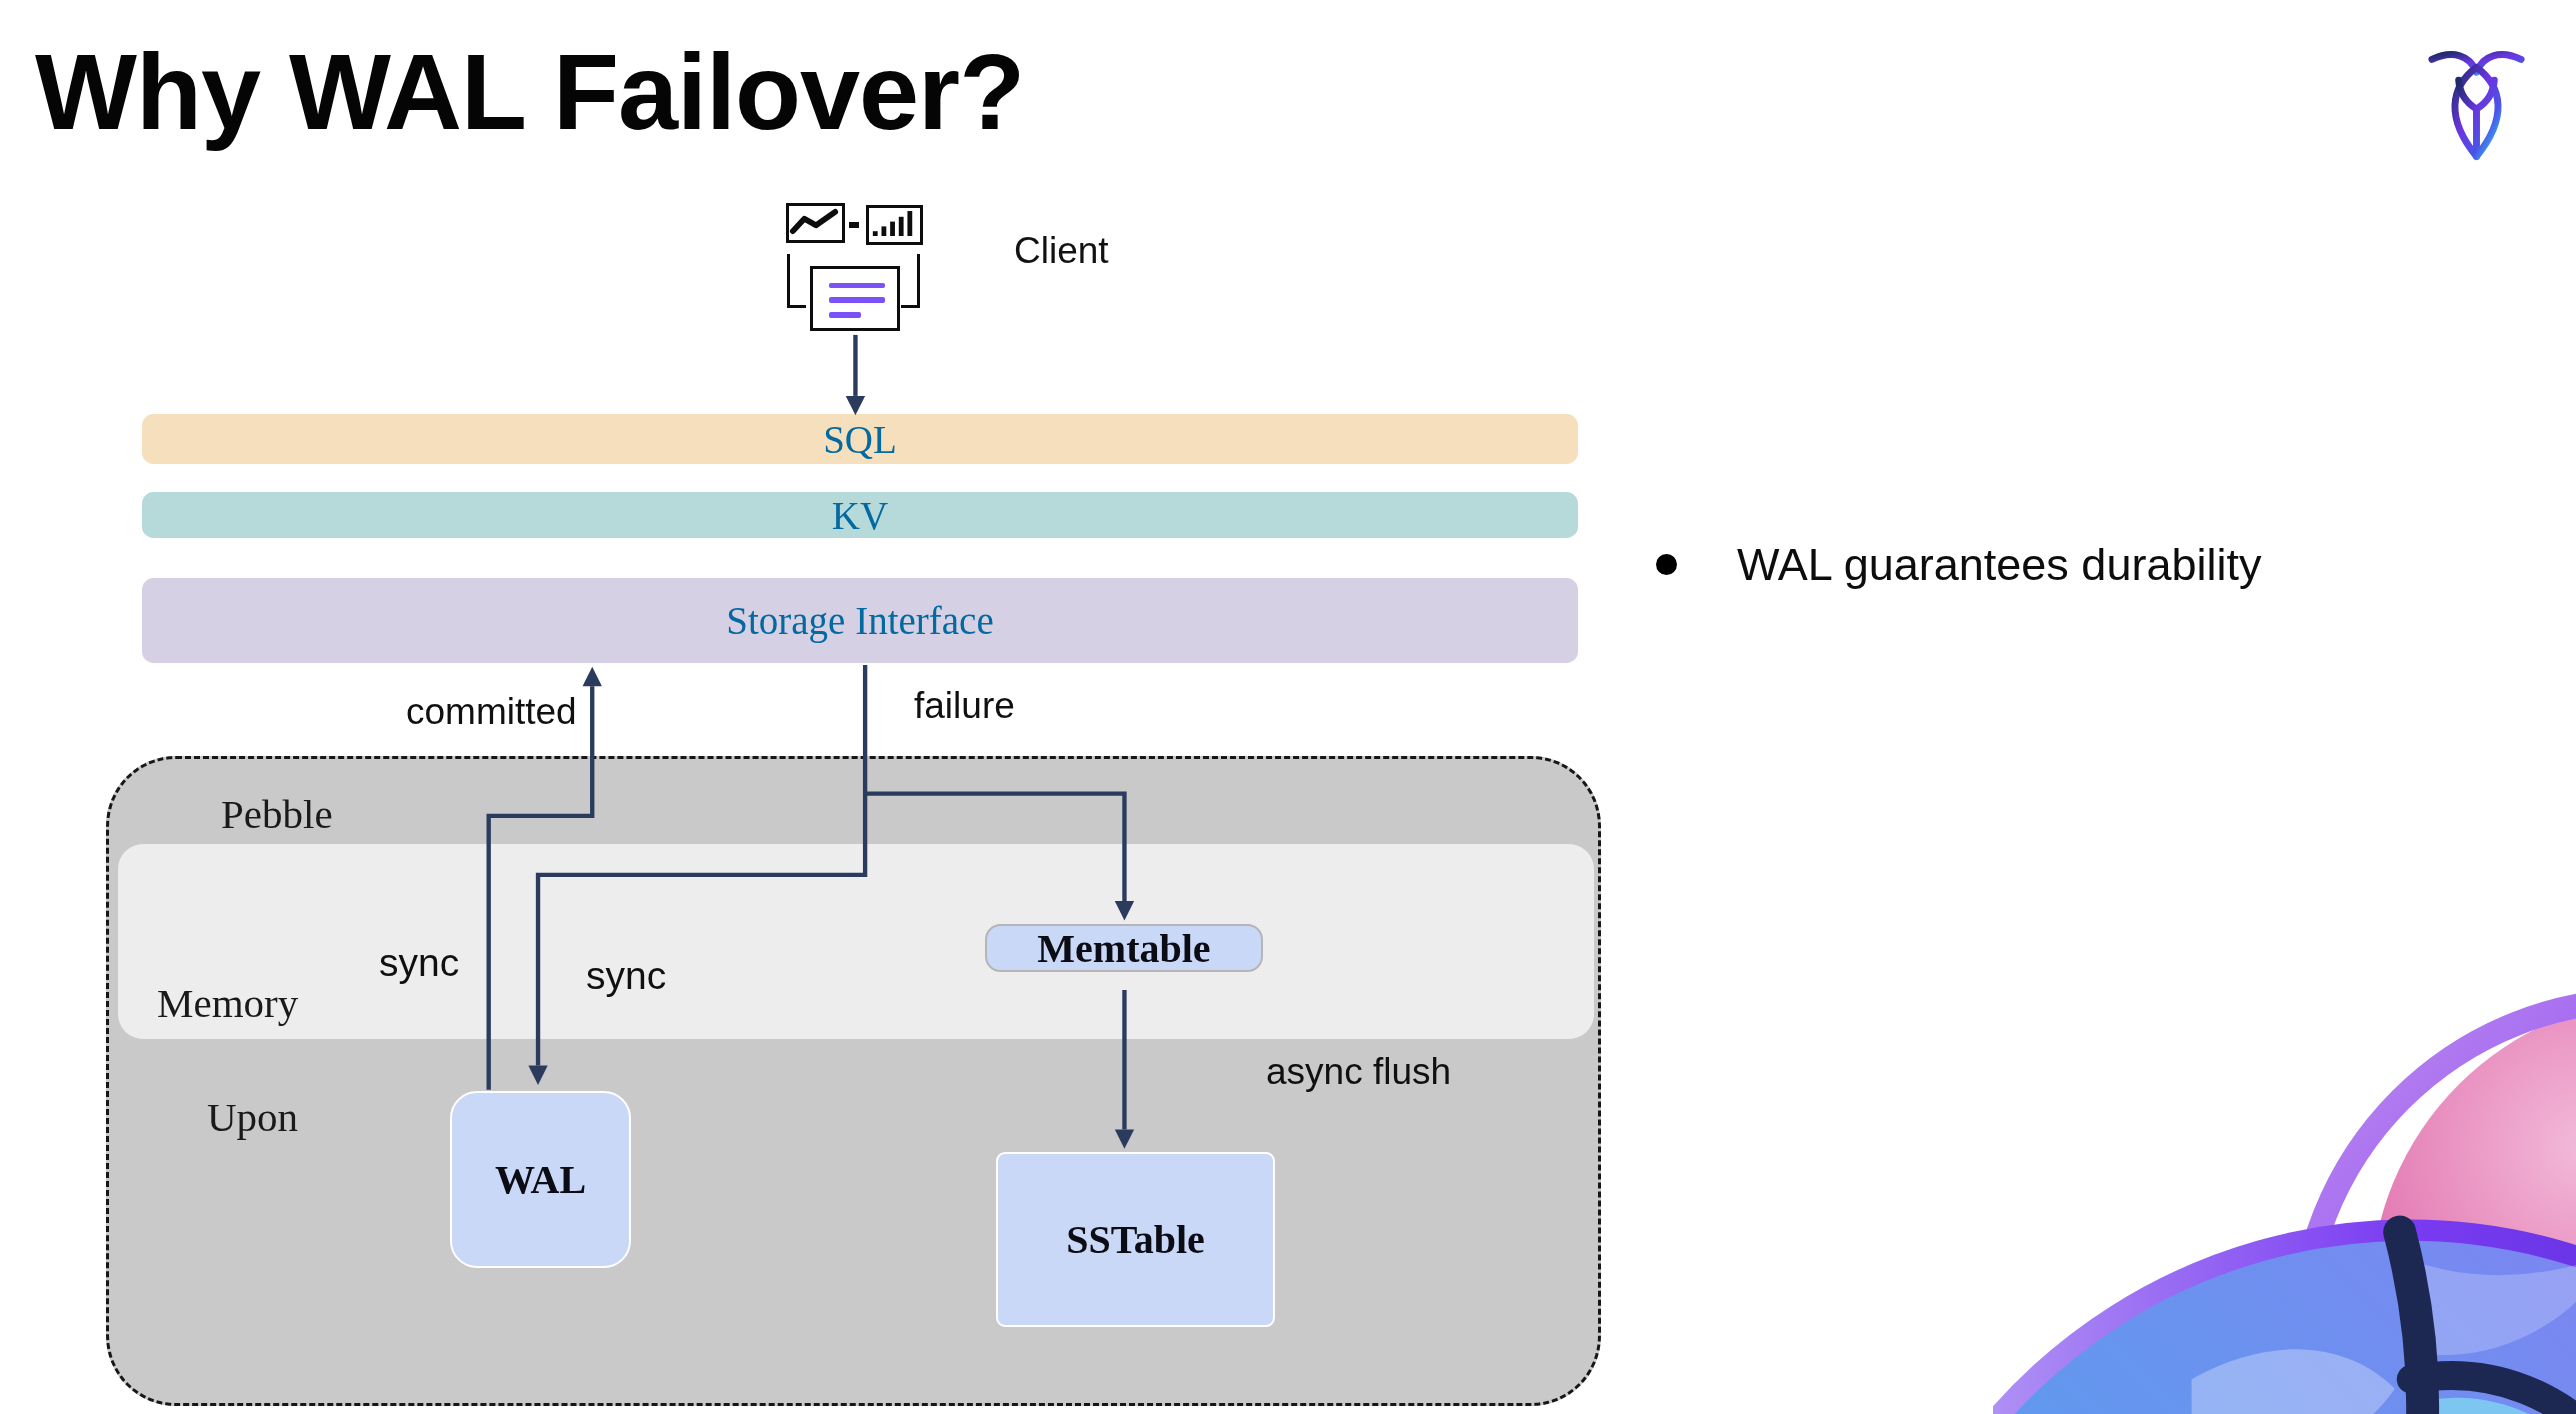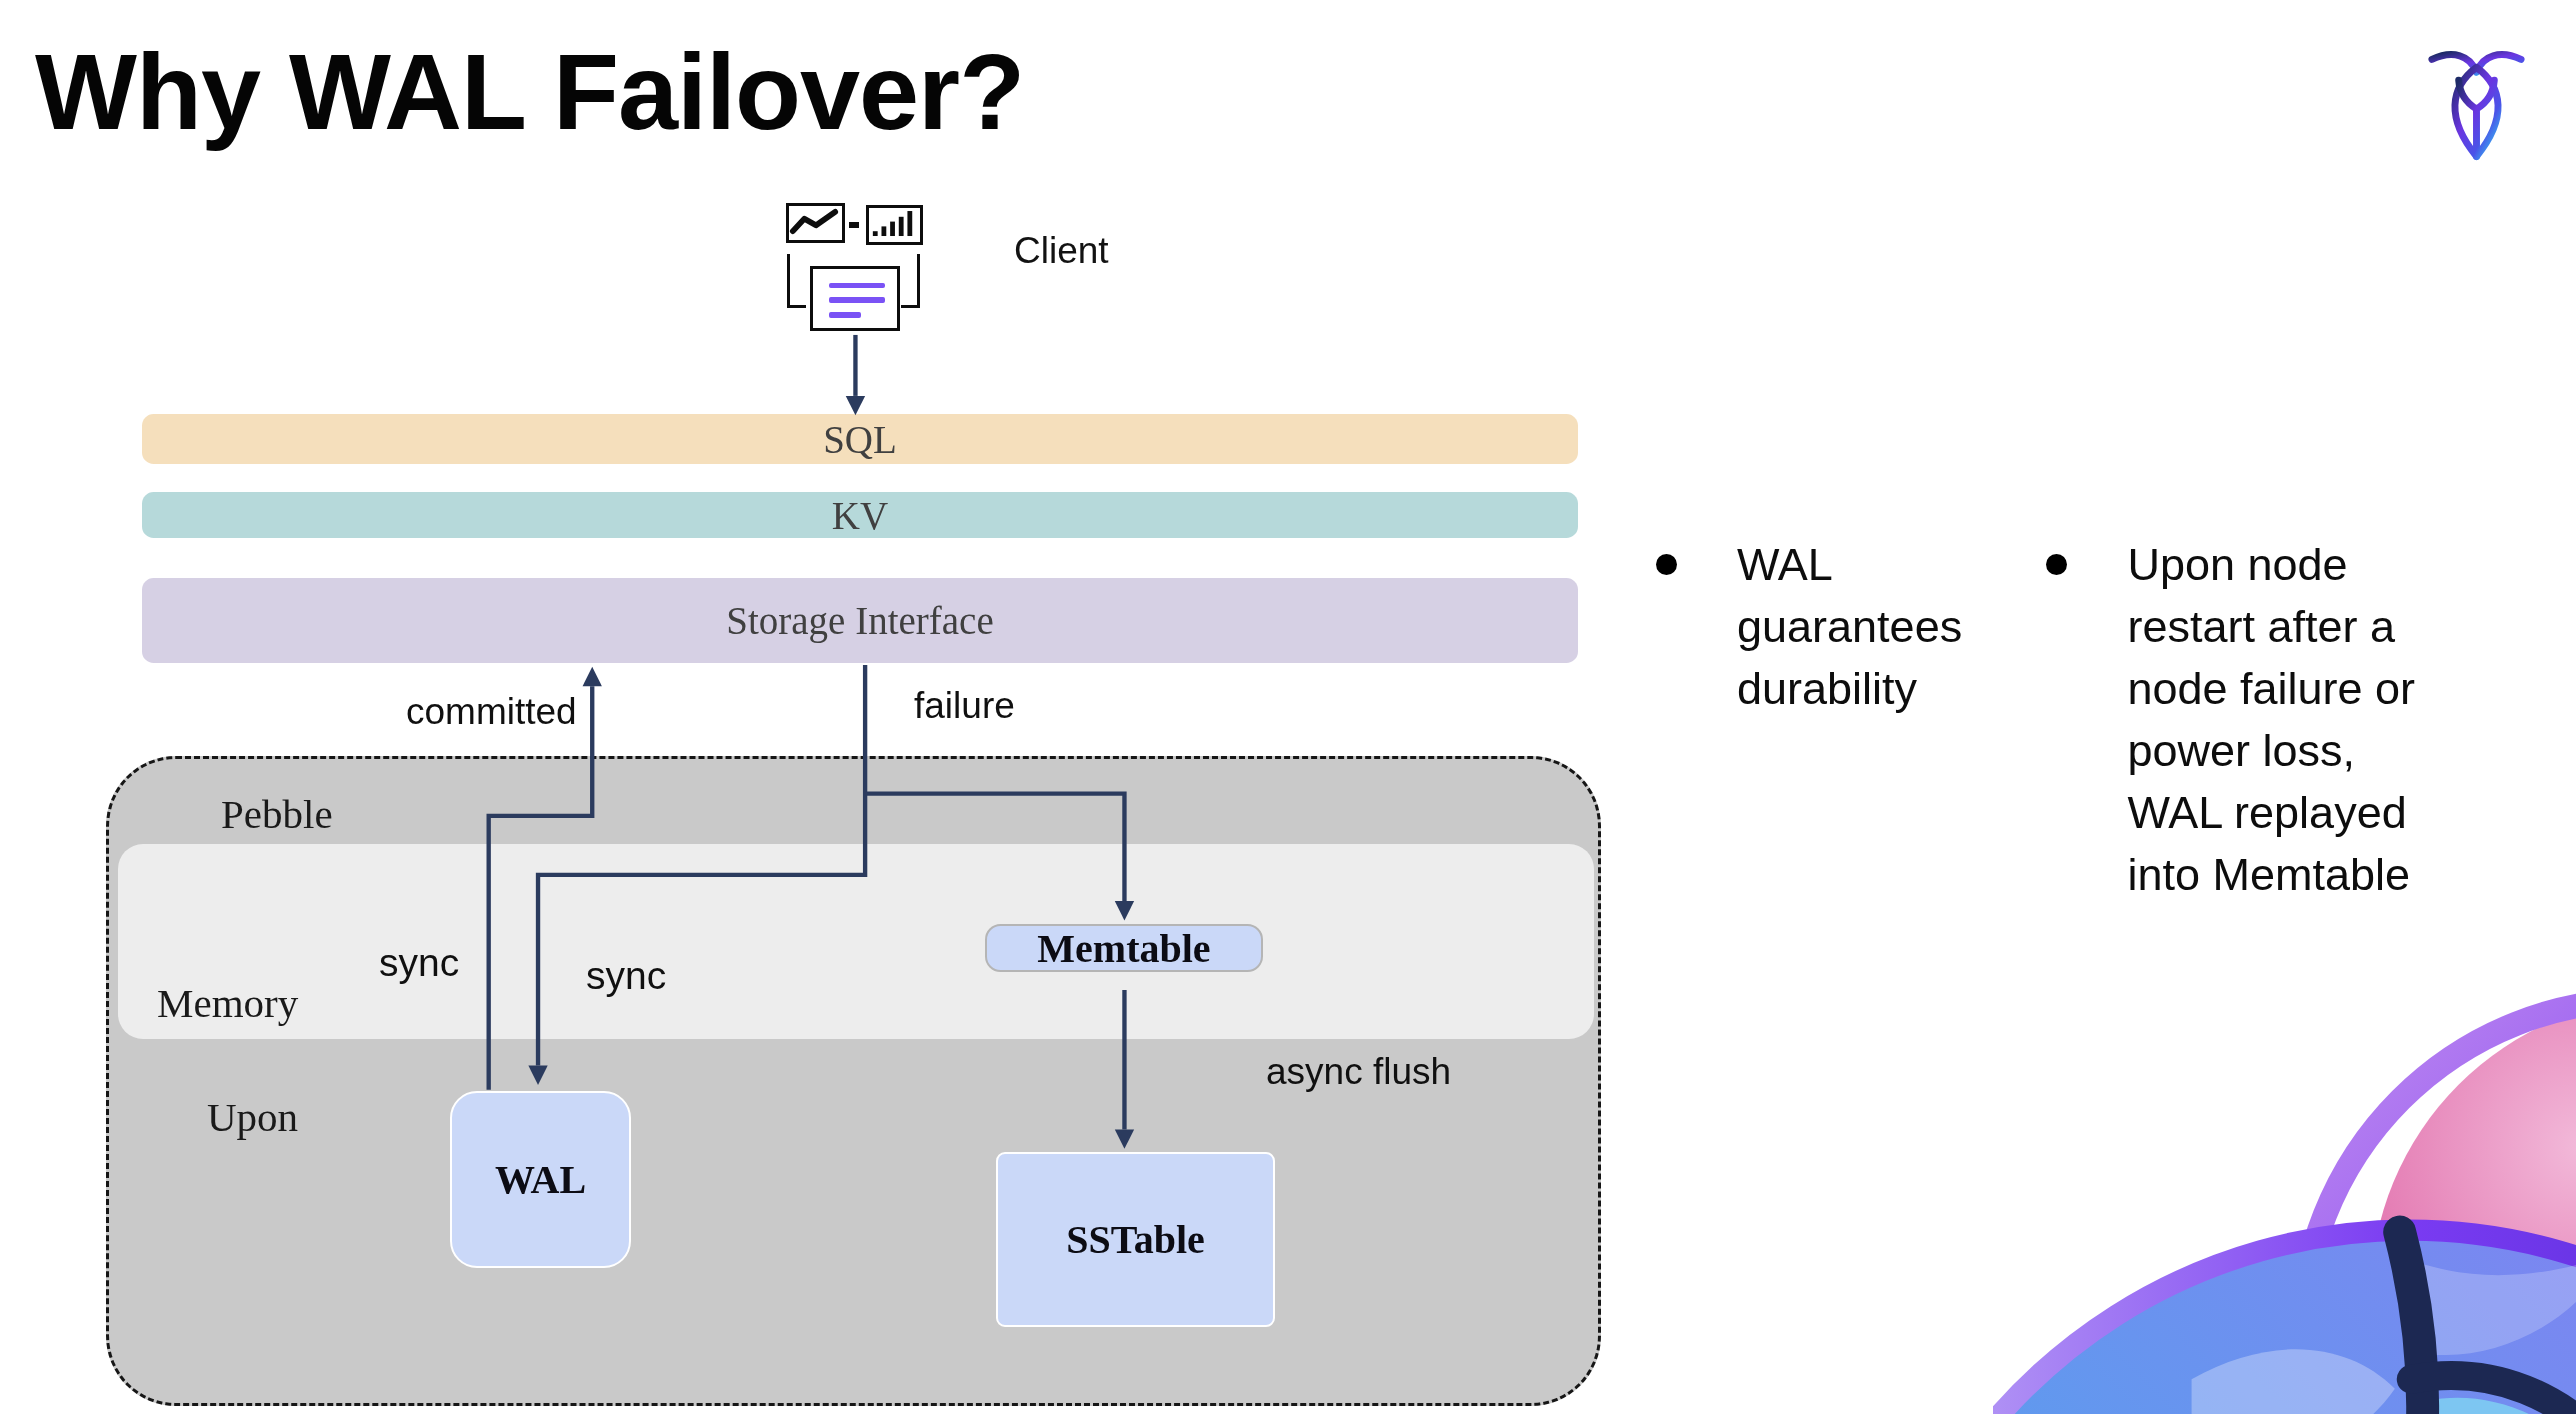--- a/index.html
+++ b/index.html
@@ -25,21 +25,21 @@
   .bracket-r{left:901px;top:254px;width:19.4px;height:54px;border-right:3.9px solid #0d0d0d;border-bottom:3.9px solid #0d0d0d}
   .doc{left:810px;top:266px;width:90px;height:65px;border:3.9px solid #0d0d0d;background:#fff}
   .doc .pl{position:absolute;height:5.8px;background:var(--purple-line);border-radius:1.9px}
   .pl1{left:15.5px;top:13.5px;width:56px}
   .pl2{left:15.5px;top:28px;width:56px}
   .pl3{left:15.5px;top:43px;width:32px}
   .client-label{left:1014px;top:230px;font-size:37px;color:#121212}
 
   
   .bar{left:142px;width:1436px;border-radius:11.6px;display:flex;align-items:center;justify-content:center;
-       font-family:"Liberation Serif","DejaVu Serif",serif;font-size:39px;color:#404040}
+       font-family:"Liberation Serif","DejaVu Serif",serif;font-size:39px;color:#0369a1}
   .bar.sql{top:414px;height:50px;background:var(--sql-bar)}
   .bar.kv{top:492px;height:46px;background:var(--kv-bar)}
   .bar.storage{top:578px;height:85px;background:var(--storage-bar)}
 
   
   .pebble{left:106px;top:756px;width:1495px;height:650px;background:var(--pebble-bg);
           border:3.9px dashed #161616;border-radius:70px}
   .memory{left:118px;top:844px;width:1476px;height:195px;background:var(--memory-bg);border-radius:25px}
   .region-label{font-family:"Liberation Serif","DejaVu Serif",serif;font-size:41px;color:#1a1a1a}
   .lbl-pebble{left:221px;top:790px}
@@ -168,26 +168,20 @@
     <span>Memtable</span>
   </div>
   <div class="abs node sstable">
     <span>SSTable</span>
   </div>
 
   <div class="abs bullets">
     <div class="bullet">
       <span class="dot"></span>
       <span class="btext">WAL guarantees durability</span>
-    </div>
-    <div class="bullet">
-      <span class="dot"></span>
-      <span class="btext">Upon node restart after a
-node failure or power loss,
-WAL replayed into Memtable</span>
     </div>
   </div>
 
   <svg class="abs decoration" width="583" height="452" viewBox="0 0 602 467">
     <defs>
       <radialGradient id="gPink" cx="35%" cy="25%" r="90%">
         <stop offset="0%" stop-color="#f2b9d9"></stop>
         <stop offset="45%" stop-color="#e273ae"></stop>
         <stop offset="100%" stop-color="#b52e7f"></stop>
       </radialGradient>

